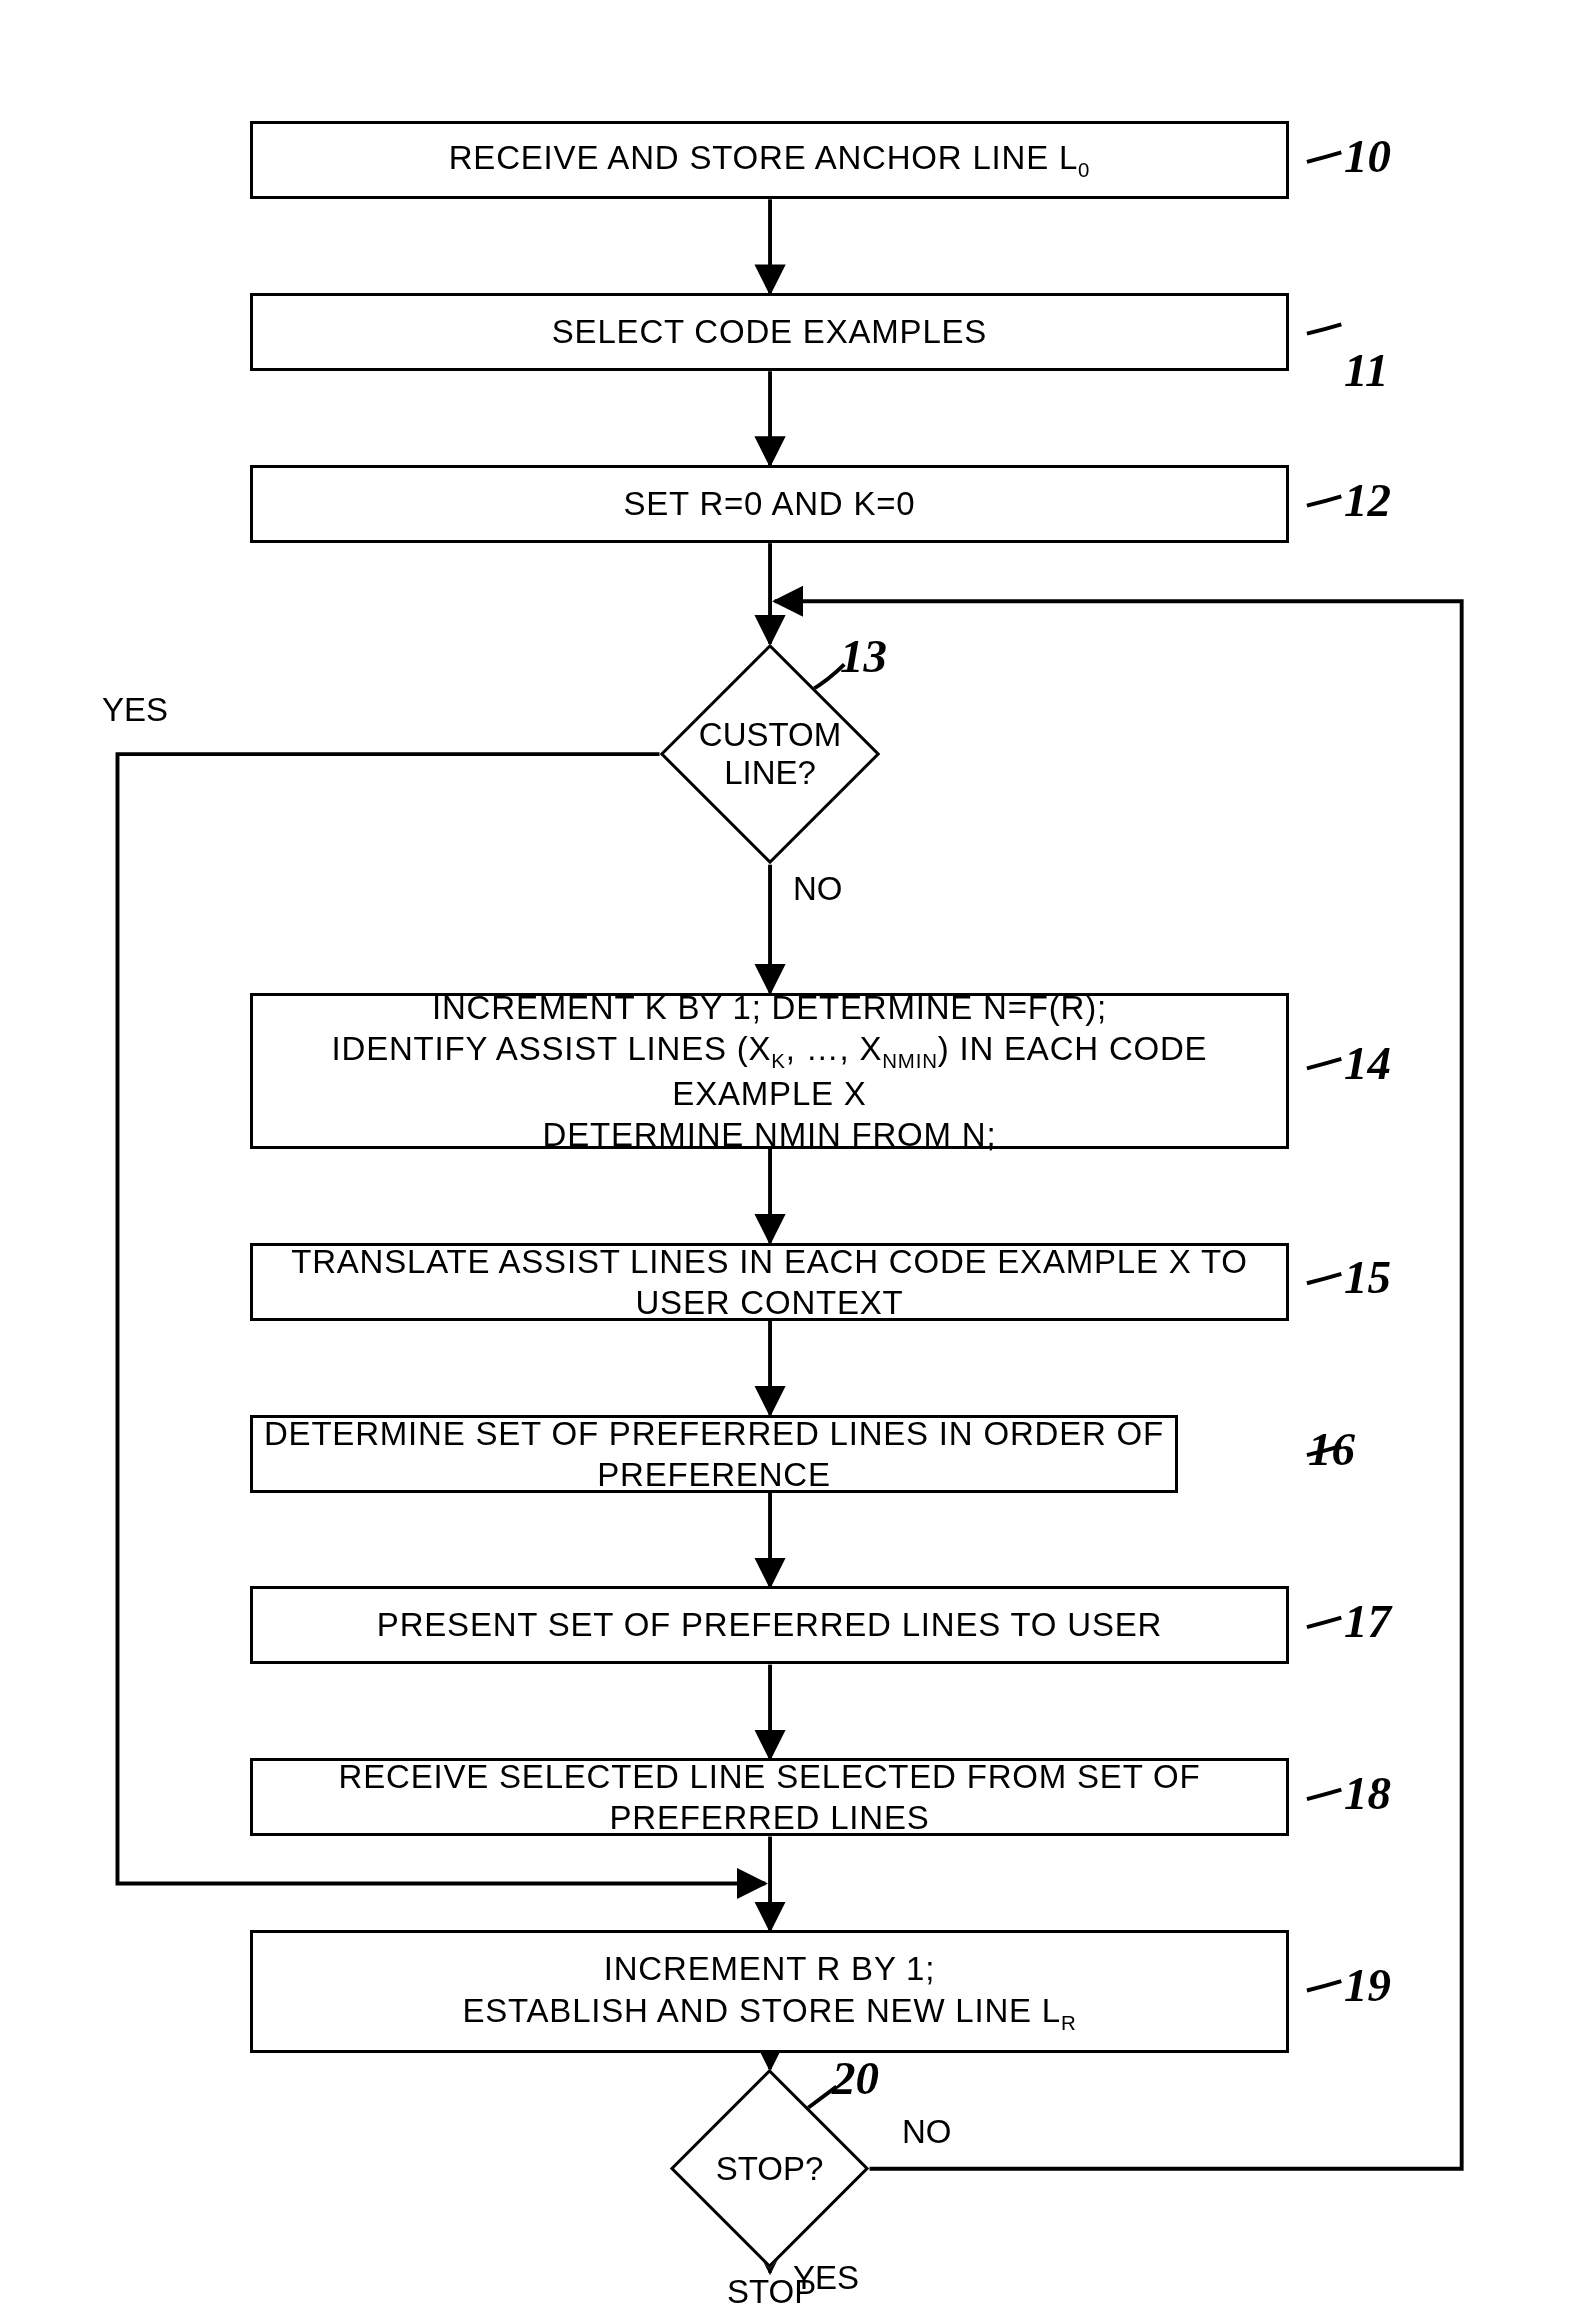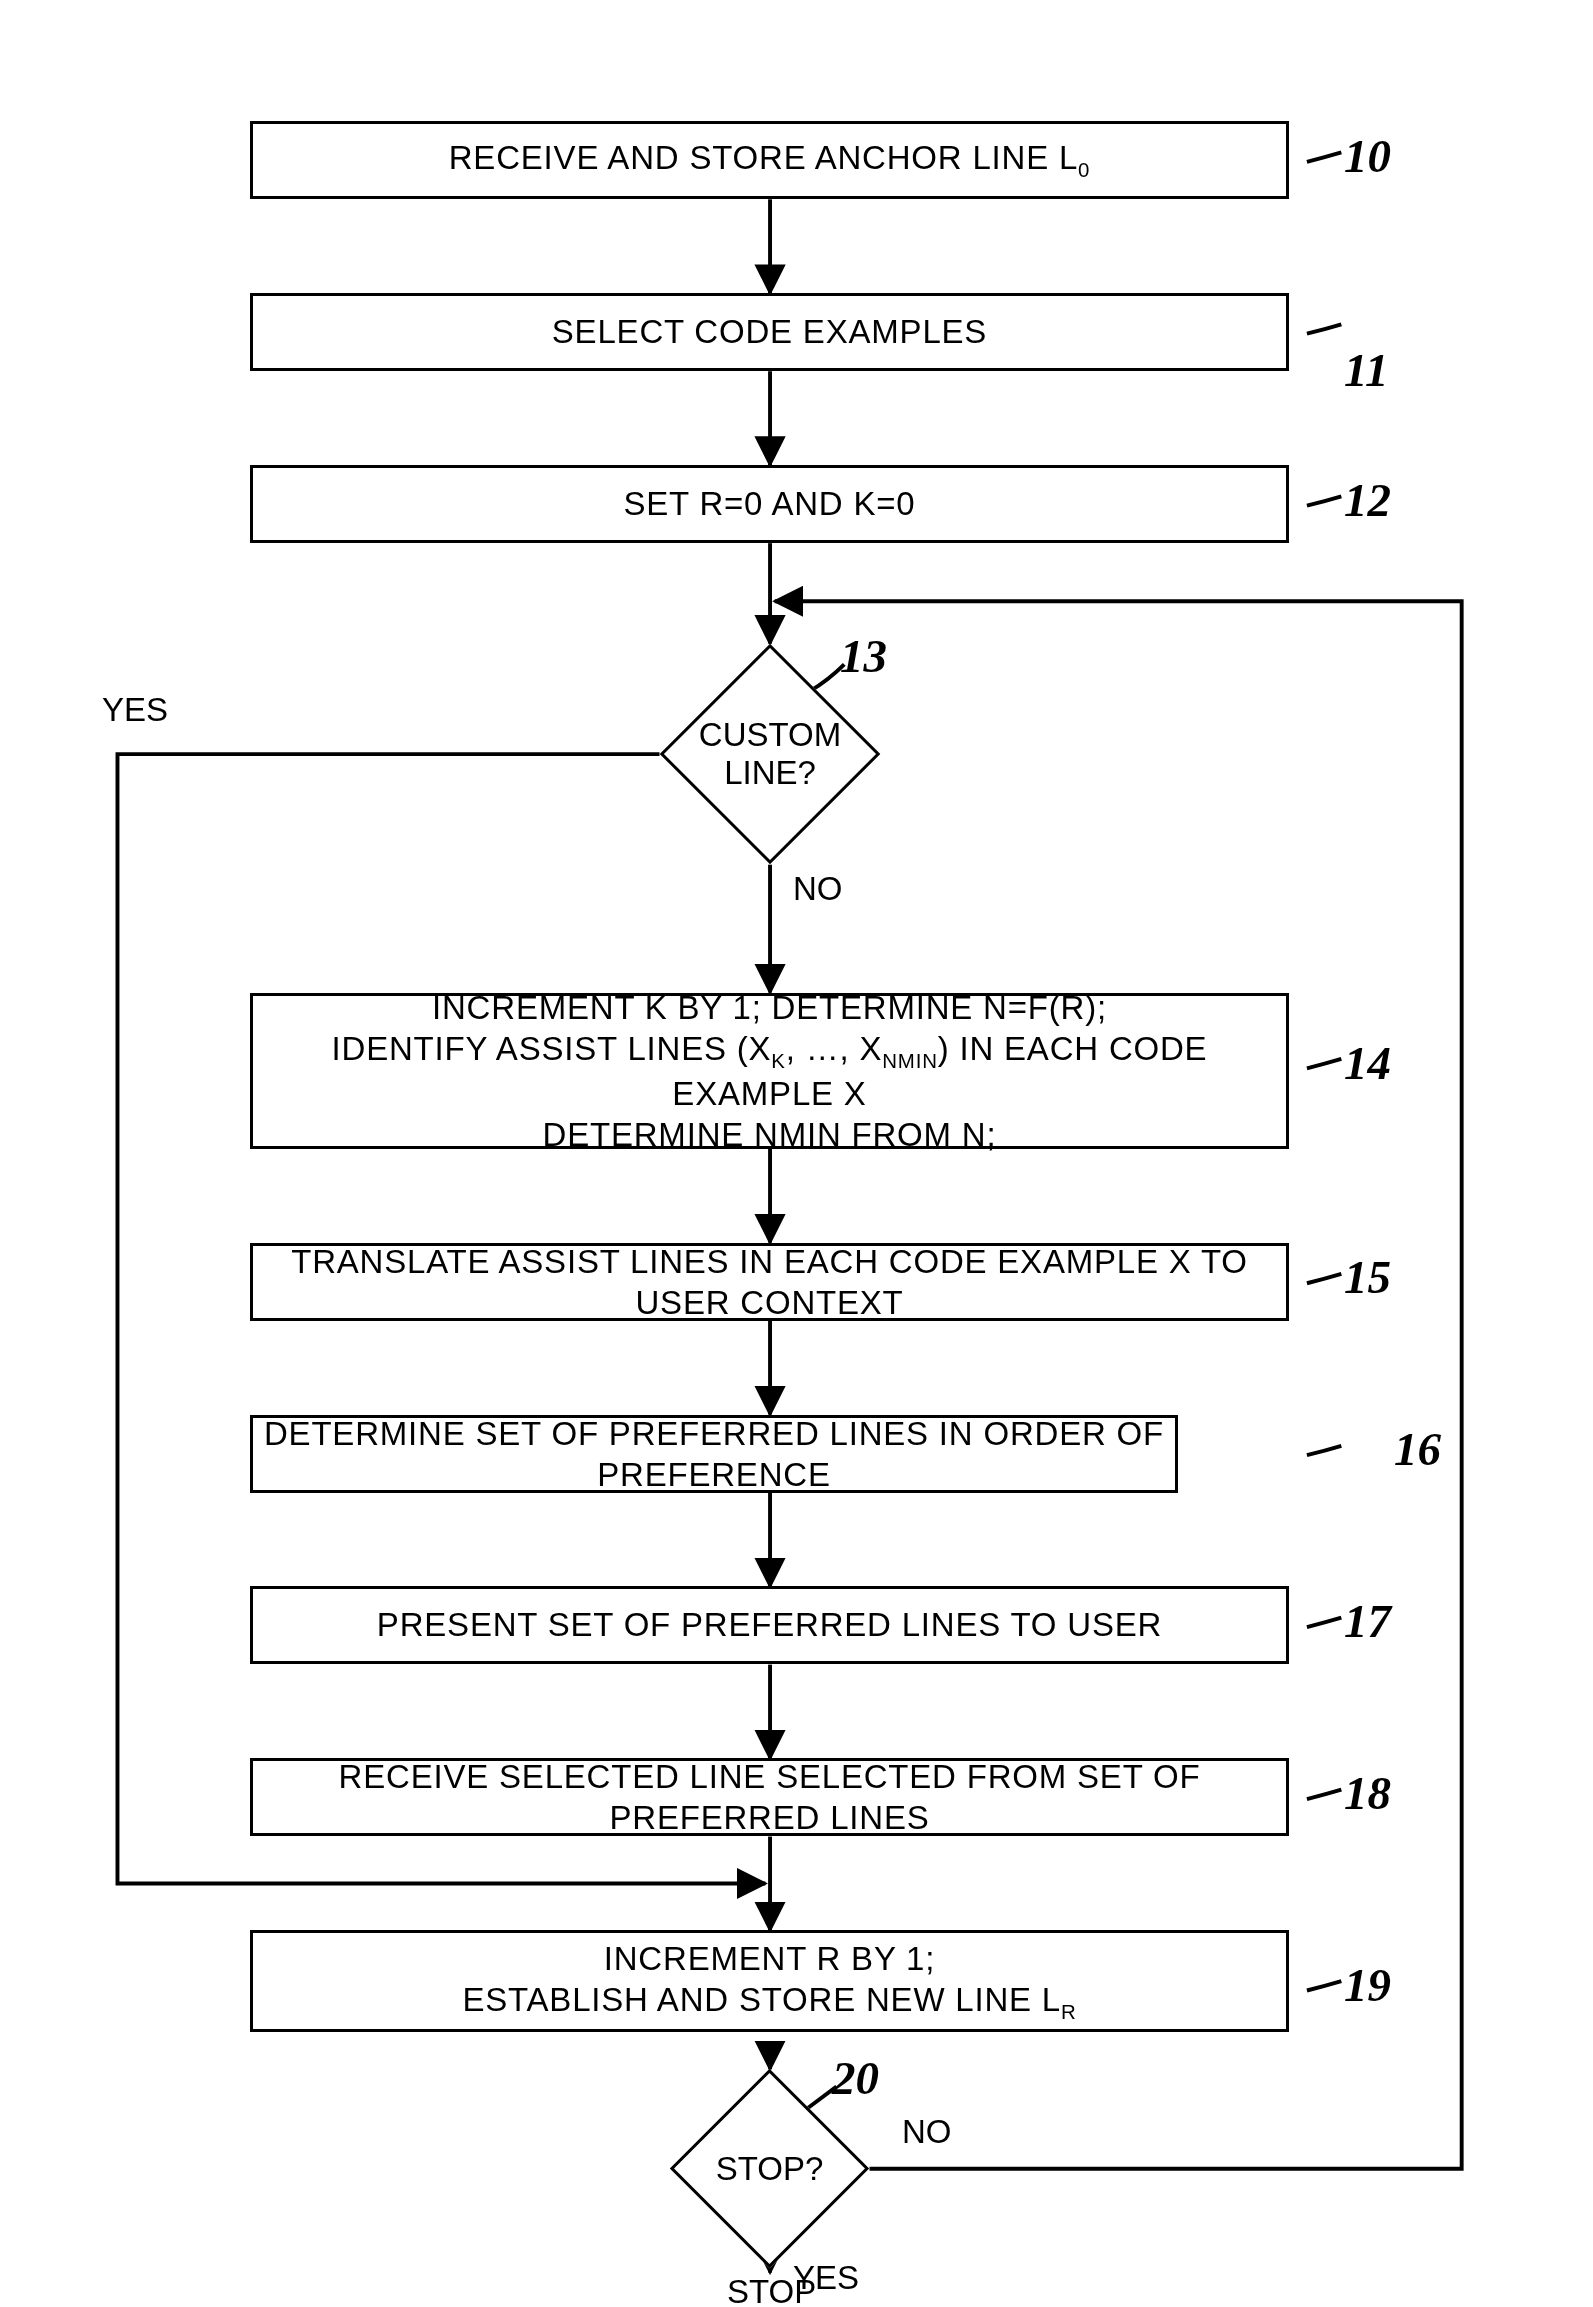--- a/index.html
+++ b/index.html
@@ -130,26 +130,26 @@
       <div class="box" style="left: 250px; top: 465px; width: 1039px; height: 78px;">SET R=0 AND K=0</div>
       <div class="ref" style="left: 1344px; top: 473px;">12</div>
       <div class="diamond" style="left: 692px; top: 676px; width: 156px; height: 156px;"><div class="inner">CUSTOM
 LINE?</div></div>
       <div class="ref" style="left: 840px; top: 629px;">13</div>
       <div class="box" style="left: 250px; top: 993px; width: 1039px; height: 156px;"><div><div>INCREMENT K BY 1;  DETERMINE N=F(R);</div><div>IDENTIFY ASSIST LINES (X<span class="sub">K</span>, …, X<span class="sub">NMIN</span>) IN EACH CODE EXAMPLE X</div><div>DETERMINE NMIN FROM N;</div></div></div>
       <div class="ref" style="left: 1344px; top: 1036px;">14</div>
       <div class="box" style="left: 250px; top: 1243px; width: 1039px; height: 78px;">TRANSLATE ASSIST LINES IN EACH CODE EXAMPLE X TO USER CONTEXT</div>
       <div class="ref" style="left: 1344px; top: 1250px;">15</div>
       <div class="box" style="left: 250px; top: 1415px; width: 928px; height: 78px;">DETERMINE SET OF PREFERRED LINES IN ORDER OF PREFERENCE</div>
-      <div class="ref" style="left: 1394px; top: 1422px;">16</div>
+      <div class="ref" style="left: 1308px; top: 1422px;">16</div>
       <div class="box" style="left: 250px; top: 1586px; width: 1039px; height: 78px;">PRESENT SET OF PREFERRED LINES TO USER</div>
       <div class="ref" style="left: 1344px; top: 1594px;">17</div>
       <div class="box" style="left: 250px; top: 1758px; width: 1039px; height: 78px;">RECEIVE SELECTED LINE SELECTED FROM SET OF PREFERRED LINES</div>
       <div class="ref" style="left: 1344px; top: 1766px;">18</div>
-      <div class="box" style="left: 250px; top: 1930px; width: 1039px; height: 102px;"><div><div>INCREMENT R BY 1;</div><div>ESTABLISH AND STORE NEW LINE L<span class="sub">R</span></div></div></div>
+      <div class="box" style="left: 250px; top: 1930px; width: 1039px; height: 123px;"><div><div>INCREMENT R BY 1;</div><div>ESTABLISH AND STORE NEW LINE L<span class="sub">R</span></div></div></div>
       <div class="ref" style="left: 1344px; top: 1958px;">19</div>
       <div class="diamond" style="left: 699px; top: 2098px; width: 141px; height: 141px;"><div class="inner">STOP?</div></div>
       <div class="ref" style="left: 832px; top: 2051px;">20</div>
       <div class="freelabel" style="left: 727px; top: 2274px;">STOP</div>
       <div class="freelabel" style="left: 102px; top: 692px;">YES</div>
       <div class="freelabel" style="left: 793px; top: 871px;">NO</div>
       <div class="freelabel" style="left: 902px; top: 2114px;">NO</div>
       <div class="freelabel" style="left: 793px; top: 2260px;">YES</div>
     </div>
 </div>

